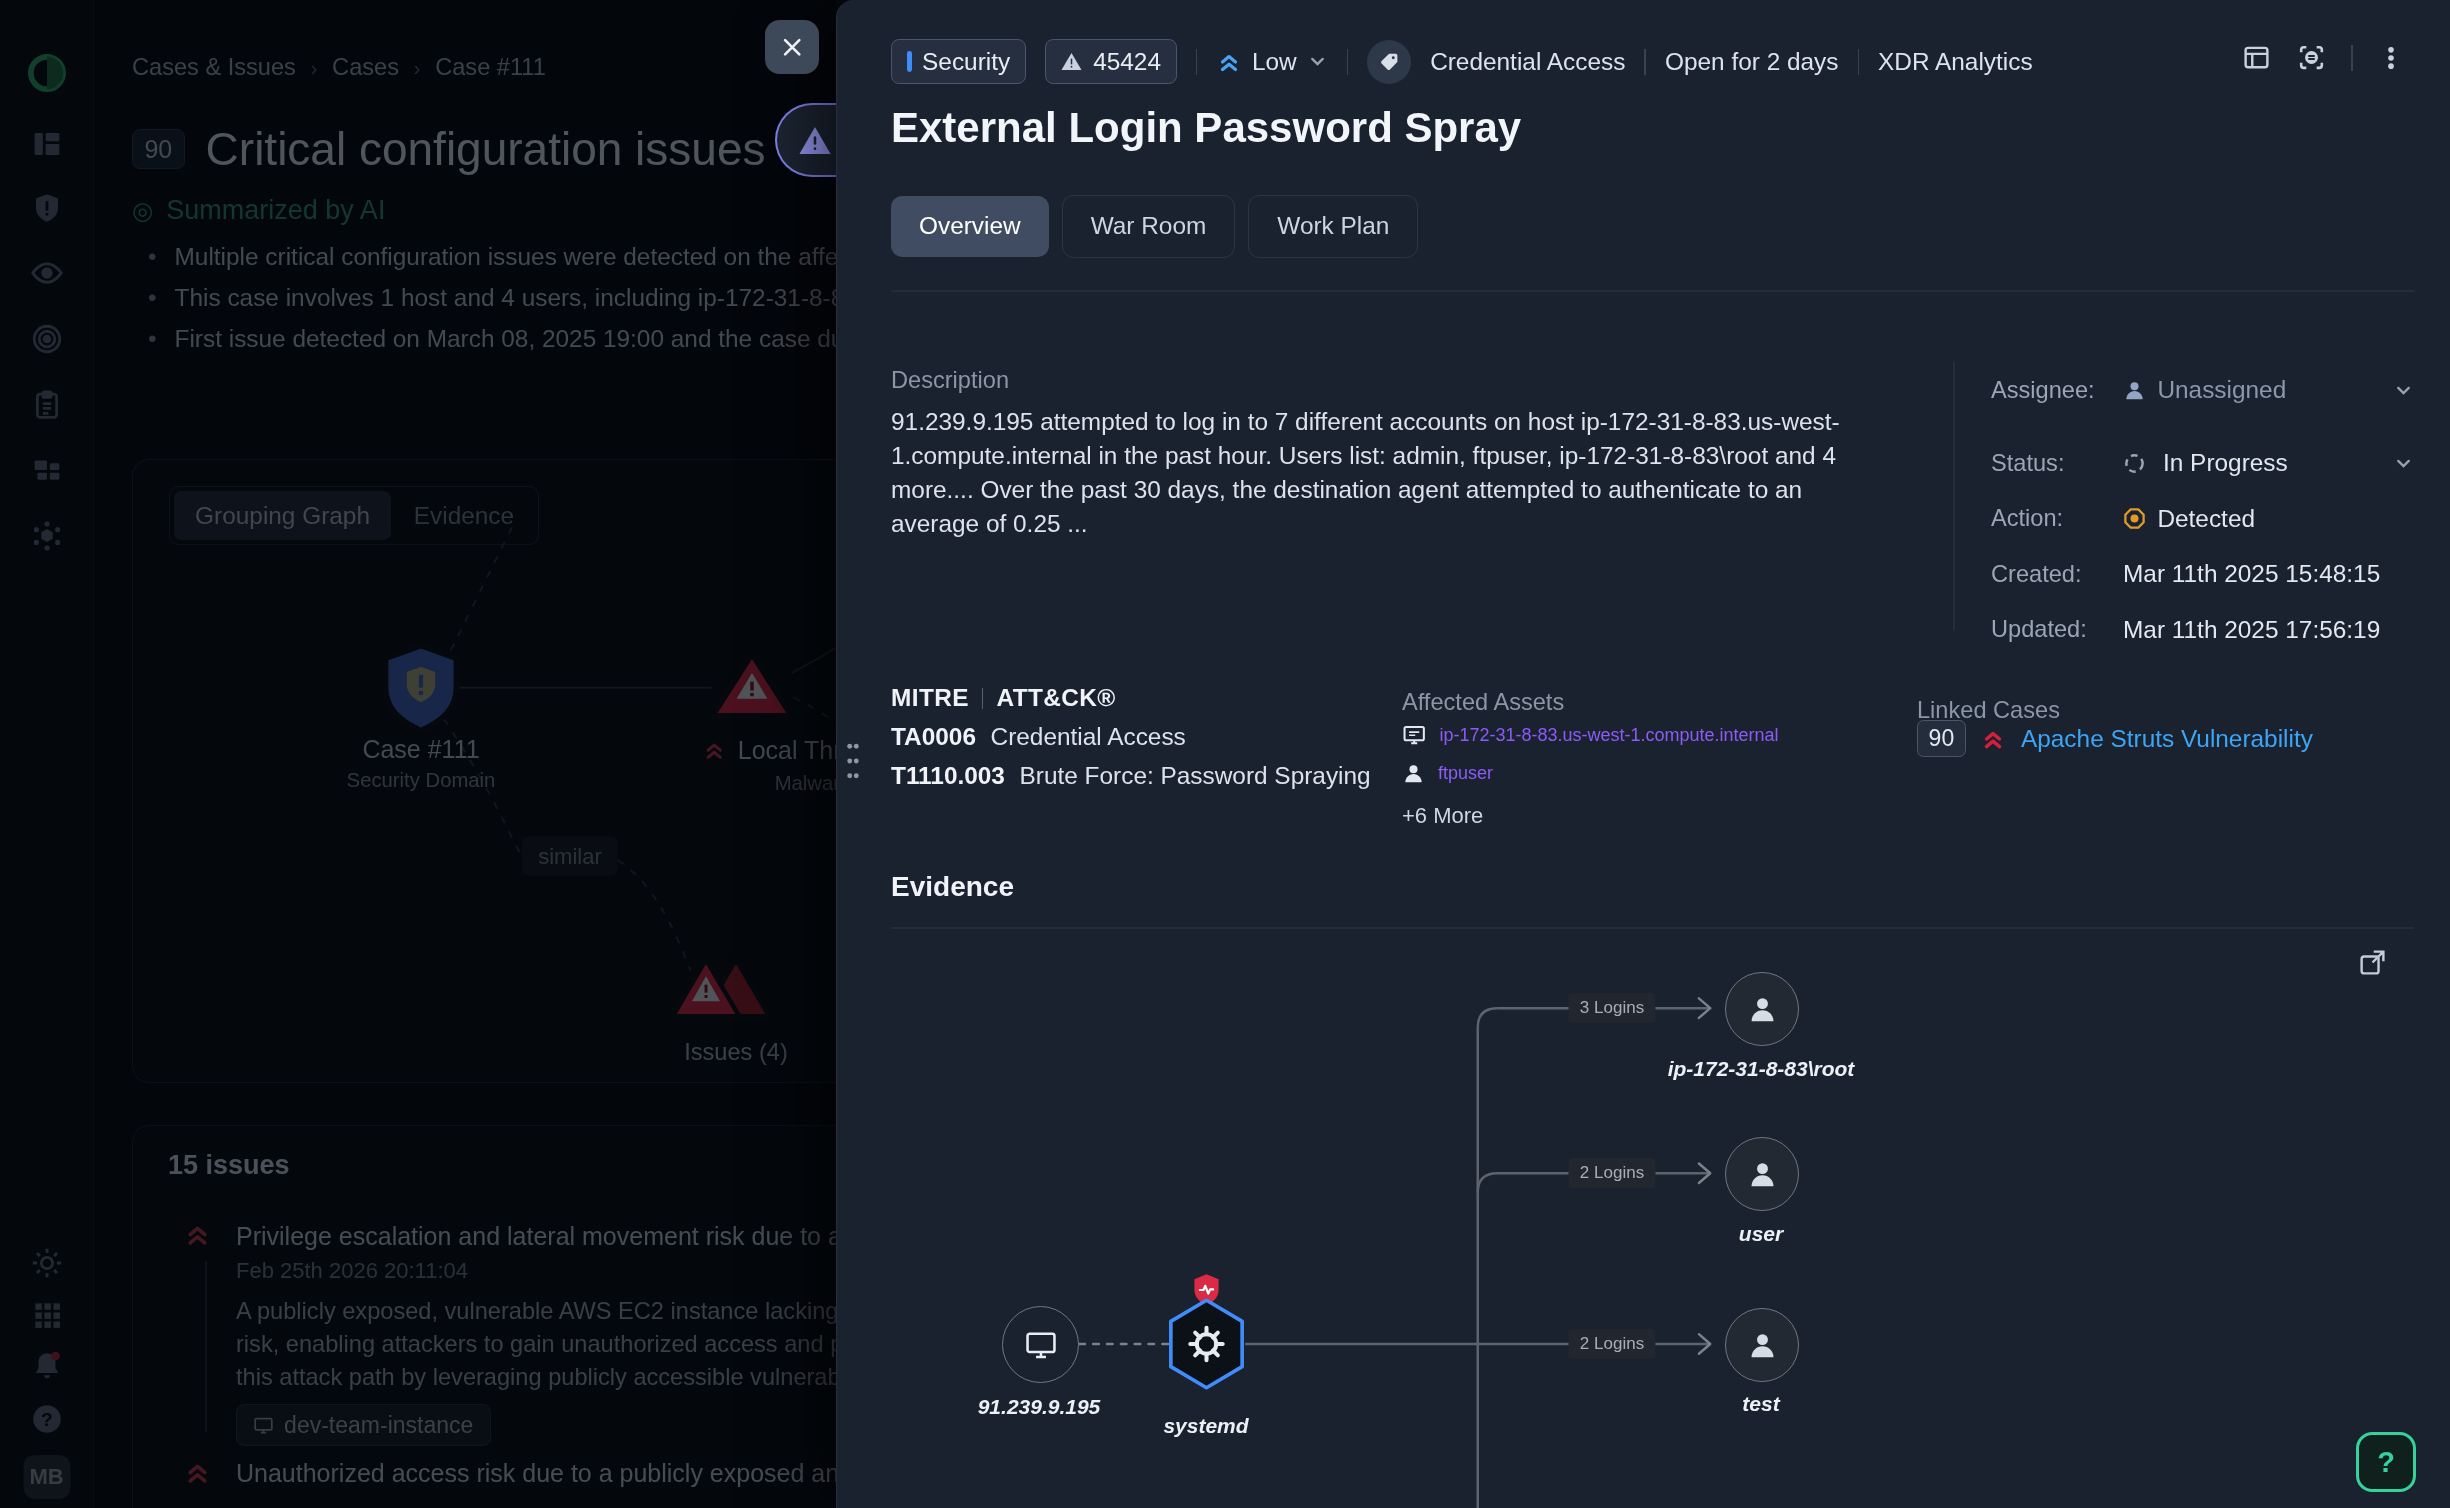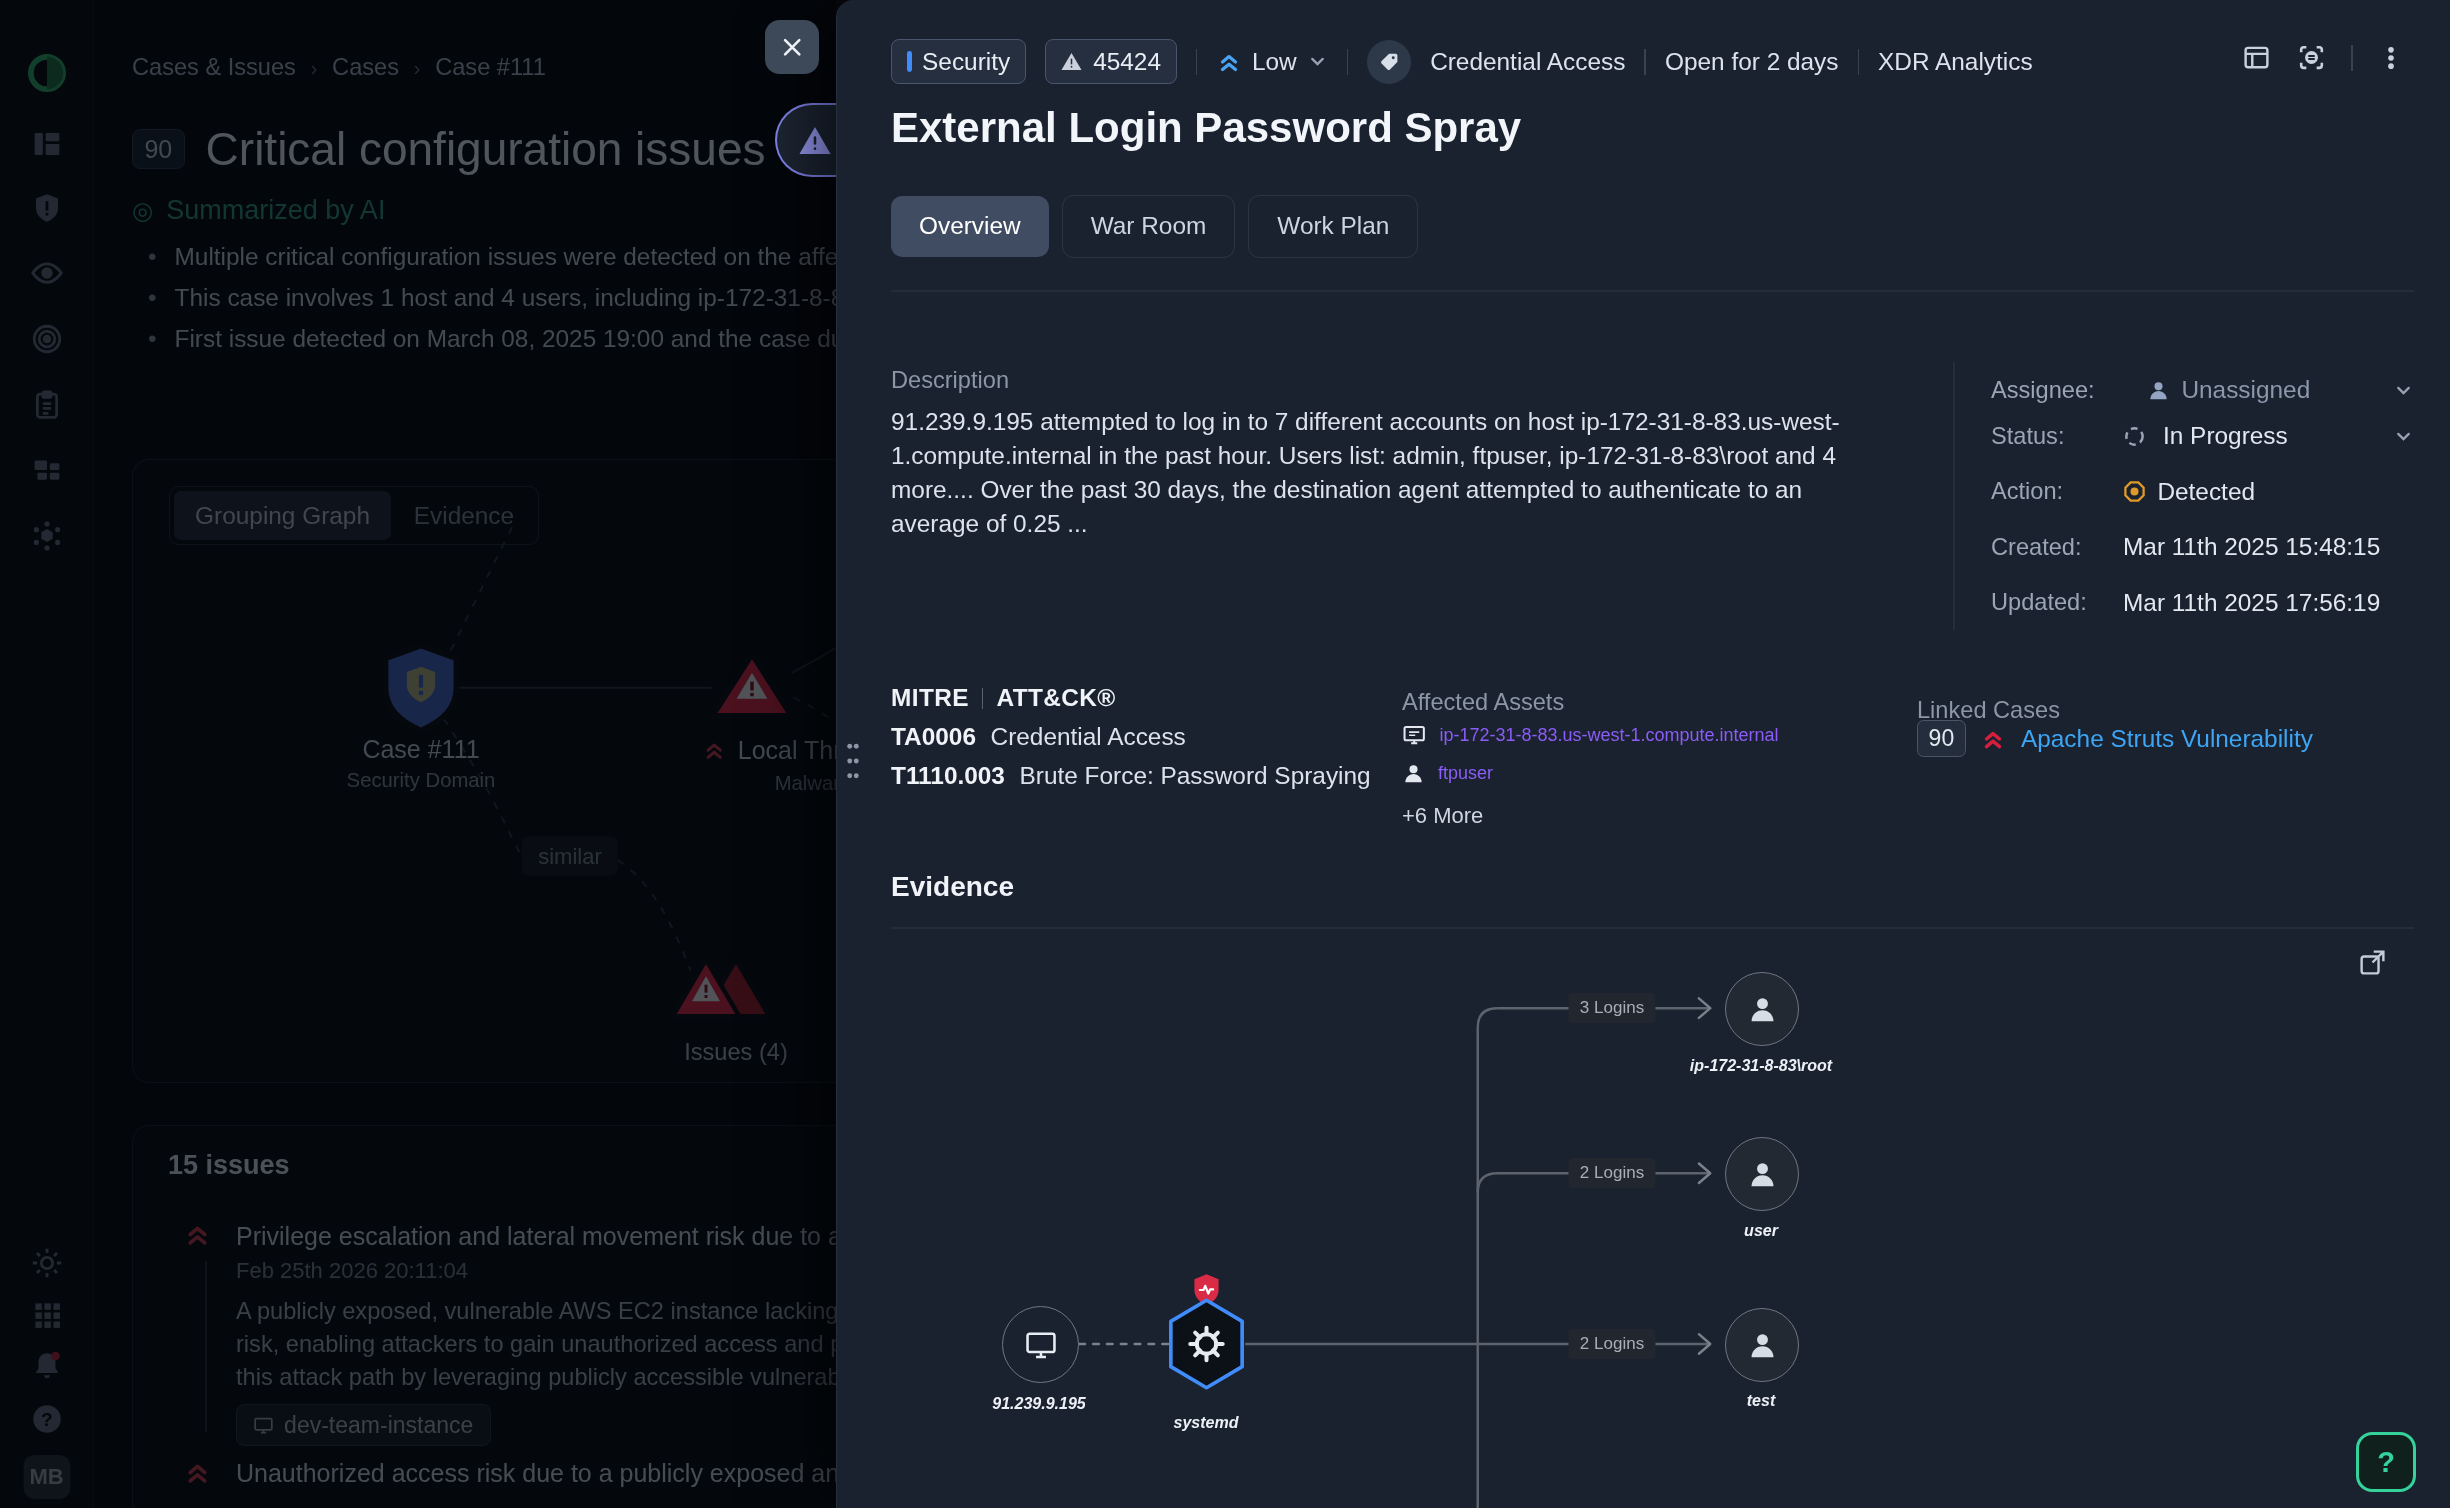--- a/index.html
+++ b/index.html
@@ -49,21 +49,21 @@
   .tab-off{border:1.6px solid #2b3645;color:#ccd5e2;}
   .sec-label{color:#8b96a6;font-size:23.6px;}
   .det-label{color:#9aa5b5;font-size:23.6px;}
   .det-val{color:#e2e8f0;font-size:24.4px;}
   .mitre-bold{color:#f0f4f8;font-weight:bold;font-size:24.4px;letter-spacing:0.4px;}
   .asset-row{display:flex;align-items:center;gap:13px;color:#8b5cf6;font-size:18px;}
   .edge-chip{position:absolute;transform:translate(-50%,-50%);background:#22272f;border-radius:4.9px;
     padding:4.9px 11.4px;color:#a6aeb8;font-size:17px;z-index:3;}
   .node-circle{position:absolute;border-radius:50%;display:flex;align-items:center;justify-content:center;z-index:2;}
   .node-label{position:absolute;transform:translateX(-50%);font-style:italic;font-weight:700;
-    font-size:16px;color:#edf1f6;text-align:left;z-index:2;white-space:nowrap;}
+    font-size:21px;color:#edf1f6;text-align:left;z-index:2;white-space:nowrap;}
   #help-fab{left:2356px;top:1432px;width:54px;height:54px;border:3.3px solid #35d39b;border-radius:16.3px;
     background:#10201d;z-index:200;display:flex;align-items:center;justify-content:center;cursor:pointer;
     color:#35d39b;font-size:29px;font-weight:bold;}
 </style>
 </head>
 <body>
 
 <div id="app">
 
   <div id="sidebar" class="abs">
@@ -388,21 +388,21 @@
       <span class="tab tab-off">Work Plan</span>
     </div>
 
     <div class="abs" style="left:54px;top:290px;width:1523px;height:1.6px;background:#242d3a;"></div>
 
     <div class="abs sec-label" style="left:54px;top:367px;">Description</div>
     <div class="abs" style="left:54px;top:405px;width:992px;font-size:24.4px;line-height:34px;color:#dde3ec;">91.239.9.195 attempted to log in to 7 different accounts on host ip-172-31-8-83.us-west-1.compute.internal in the past hour. Users list: admin, ftpuser, ip-172-31-8-83\root and 4 more.... Over the past 30 days, the destination agent attempted to authenticate to an average of 0.25 ...</div>
 
     <div class="abs" style="left:1116px;top:362px;width:1.6px;height:268px;background:#242d3a;"></div>
     <div class="abs" style="left:1154px;top:372px;width:423px;">
-      <div class="flex" style="height:36px;margin-bottom:10px;gap:24px;">
+      <div class="flex" style="height:36px;margin-bottom:37px;">
         <span class="det-label" style="width:132px;">Assignee:</span>
         <span class="flex" style="gap:11.4px;cursor:pointer;">
           <svg width="23" height="23" viewBox="0 0 24 24" fill="#93a5c2">
               <circle cx="12" cy="7.5" r="4.2"></circle>
               <path d="M3.5 21c0-4.7 3.8-8.5 8.5-8.5s8.5 3.8 8.5 8.5z"></path>
             </svg>
           <span style="color:#8b98ab;font-size:24.4px;">Unassigned</span>
         </span>
         <svg width="21" height="21" viewBox="0 0 24 24" fill="none" stroke="#98a2b2" stroke-width="2.6" stroke-linecap="round" style="margin-left:auto;cursor:pointer;">
             <path d="M6 9l6 6 6-6"></path>

